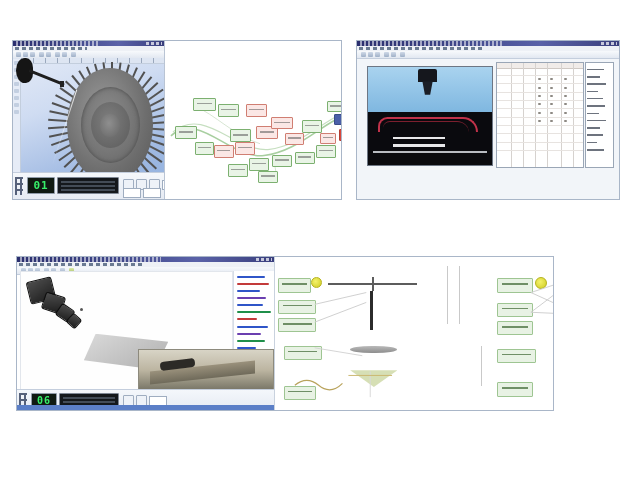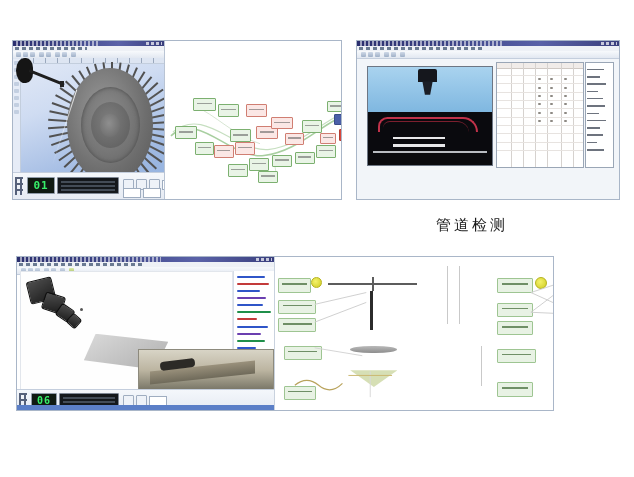--- a/index.html
+++ b/index.html
@@ -435,21 +435,20 @@
         <i style="top:48%;width:44%"></i>
           <i style="top:55%;width:72%"></i>
           <i style="top:62%;width:50%"></i>
         <i style="top:69%;width:60%"></i>
           <i style="top:76%;width:38%"></i>
           <i style="top:83%;width:64%"></i>
       </div>
 
     </div>
   </div>
-  <div class="cap" style="left:436px;top:216px;">管道检测</div>
 
   <div class="fig" id="fig3">
     <div class="shot">
 
       <div class="f3-l">
         <div class="titlebar">
           <div class="tb-txt"></div>
           <div class="tb-btns"></div>
         </div>
         <div class="menubar" style="top:5px">

